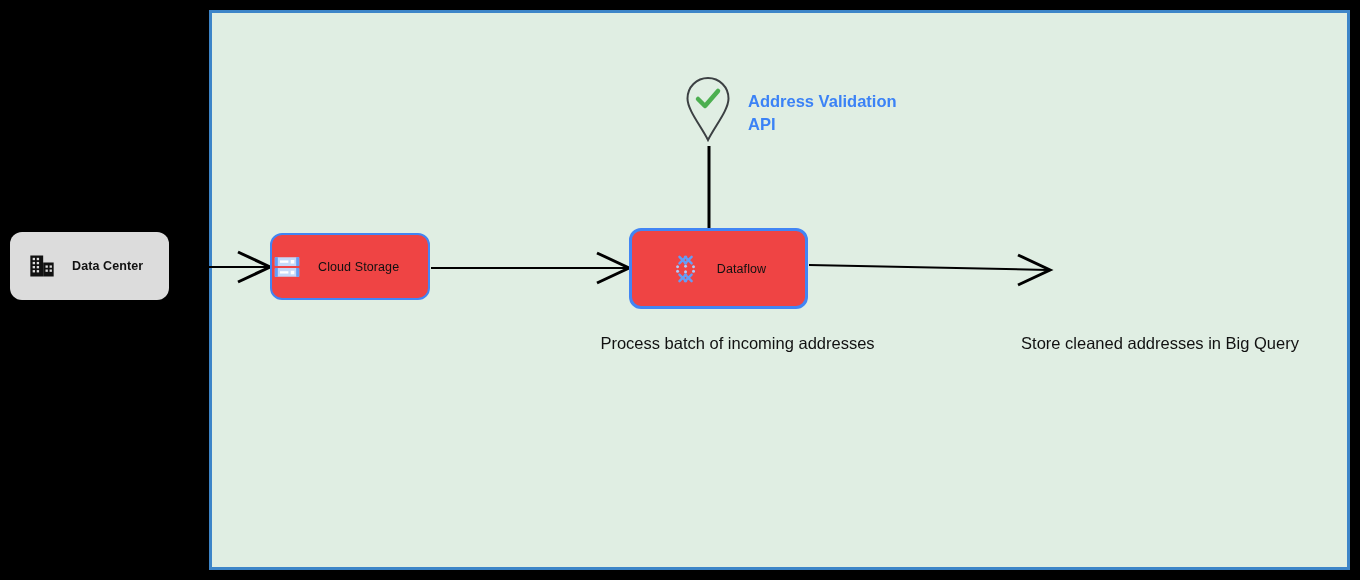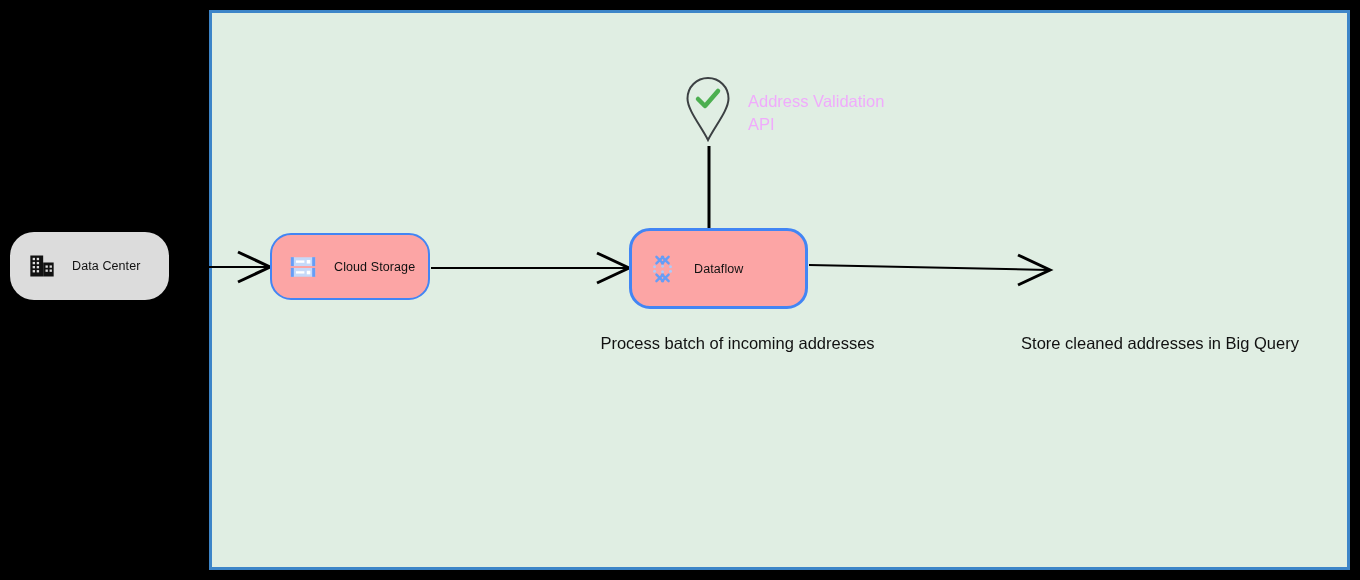--- a/index.html
+++ b/index.html
@@ -8,45 +8,45 @@
 
   
   #container{
     position:absolute;left:209px;top:10px;width:1141px;height:560px;
     background:#e0eee3;border:3px solid #3d85c8;box-sizing:border-box;
   }
 
   
   #datacenter{
     position:absolute;left:10px;top:232px;width:159px;height:68px;
-    background:#dcdcdc;border-radius:24px;
-    display:flex;align-items:center;box-sizing:border-box;padding-left:18px;
+    background:#dcdcdc;border-radius:12px;
+    display:flex;align-items:center;box-sizing:border-box;padding-left:18px;font-weight:bold;
   }
   #datacenter .dc-label{font-size:12.5px;color:#111;margin-left:16px;letter-spacing:.1px;}
 
   
   .node{
-    position:absolute;background:#fca5a5;border:2px solid #4285f4;border-radius:21px;
-    display:flex;align-items:center;box-sizing:border-box;padding-left:16px;
+    position:absolute;background:#ef4444;border:2px solid #4285f4;border-radius:12px;
+    display:flex;align-items:center;box-sizing:border-box;padding-left:0;
   }
   .node.selected{border-width:3px;}
   .node .node-label{font-size:12.5px;color:#111;margin-left:16px;letter-spacing:.1px;}
 
   #node-cloudstorage{left:270px;top:233px;width:160px;height:67px;}
-  #node-dataflow{left:629px;top:228px;width:179px;height:81px;}
+  #node-dataflow{left:629px;top:228px;width:179px;height:81px;justify-content:center;}
   #node-bigquery{left:1050px;top:233px;width:160px;height:66px;}
 
   
   .caption{position:absolute;font-size:16.5px;color:#111;line-height:24px;white-space:pre-line;}
   #caption-storage{left:270px;top:331px;width:210px;text-align:left;}
   #caption-dataflow{left:560px;top:331px;width:355px;text-align:center;}
   #caption-bigquery{left:980px;top:331px;width:360px;text-align:center;}
 
   
-  #api-label{position:absolute;left:748px;top:90px;width:230px;font-size:16.5px;color:#f0abfc;line-height:23px;white-space:pre-line;}
+  #api-label{position:absolute;left:748px;top:90px;width:230px;font-size:16.5px;color:#3b82f6;line-height:23px;white-space:pre-line;font-weight:bold;}
   #api-pin{position:absolute;left:685px;top:76px;width:46px;height:66px;}
 
   
   .conn{position:absolute;}
   svg{display:block;overflow:visible;}
 </style>
 </head>
 <body>
 
 <div id="stage">

